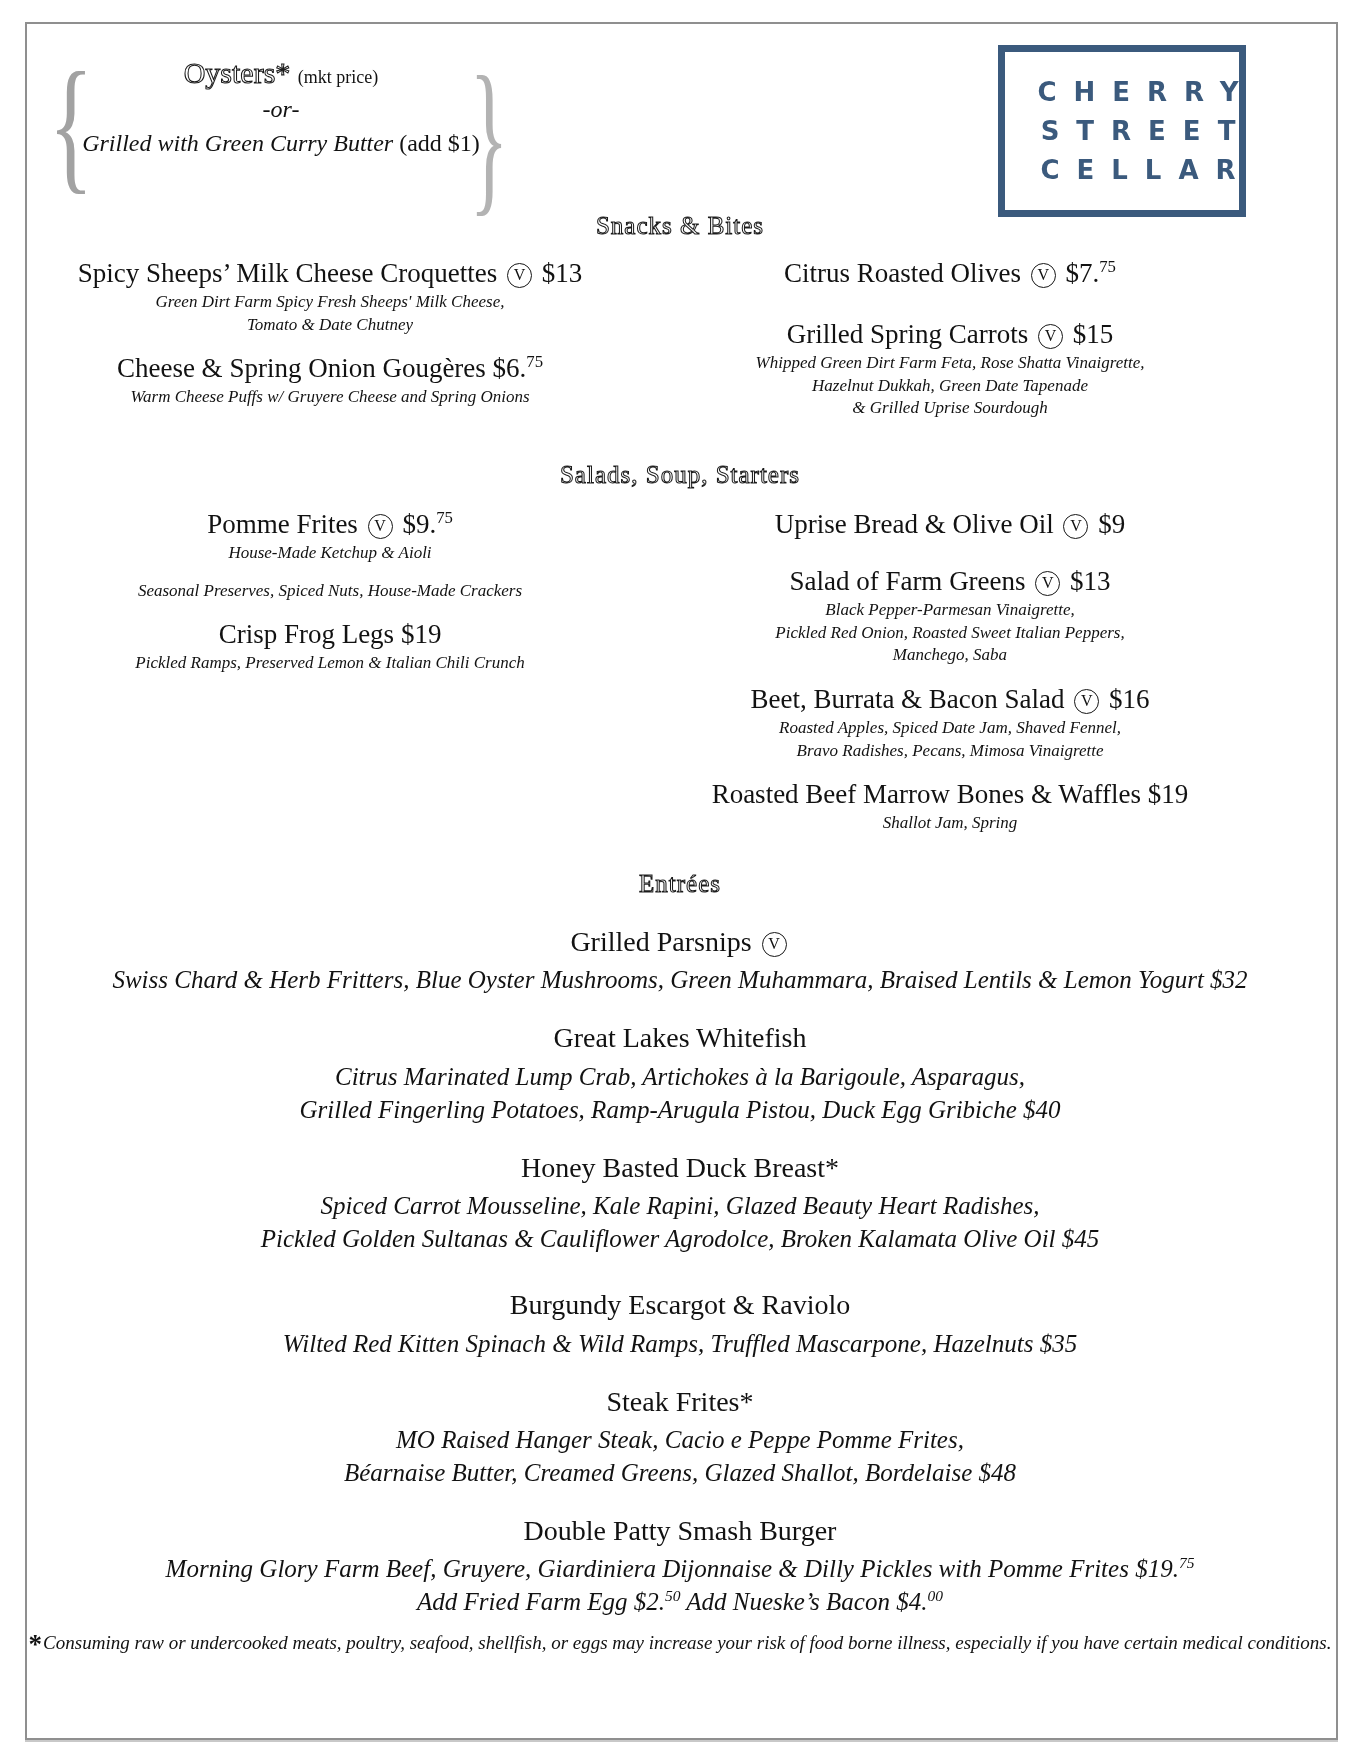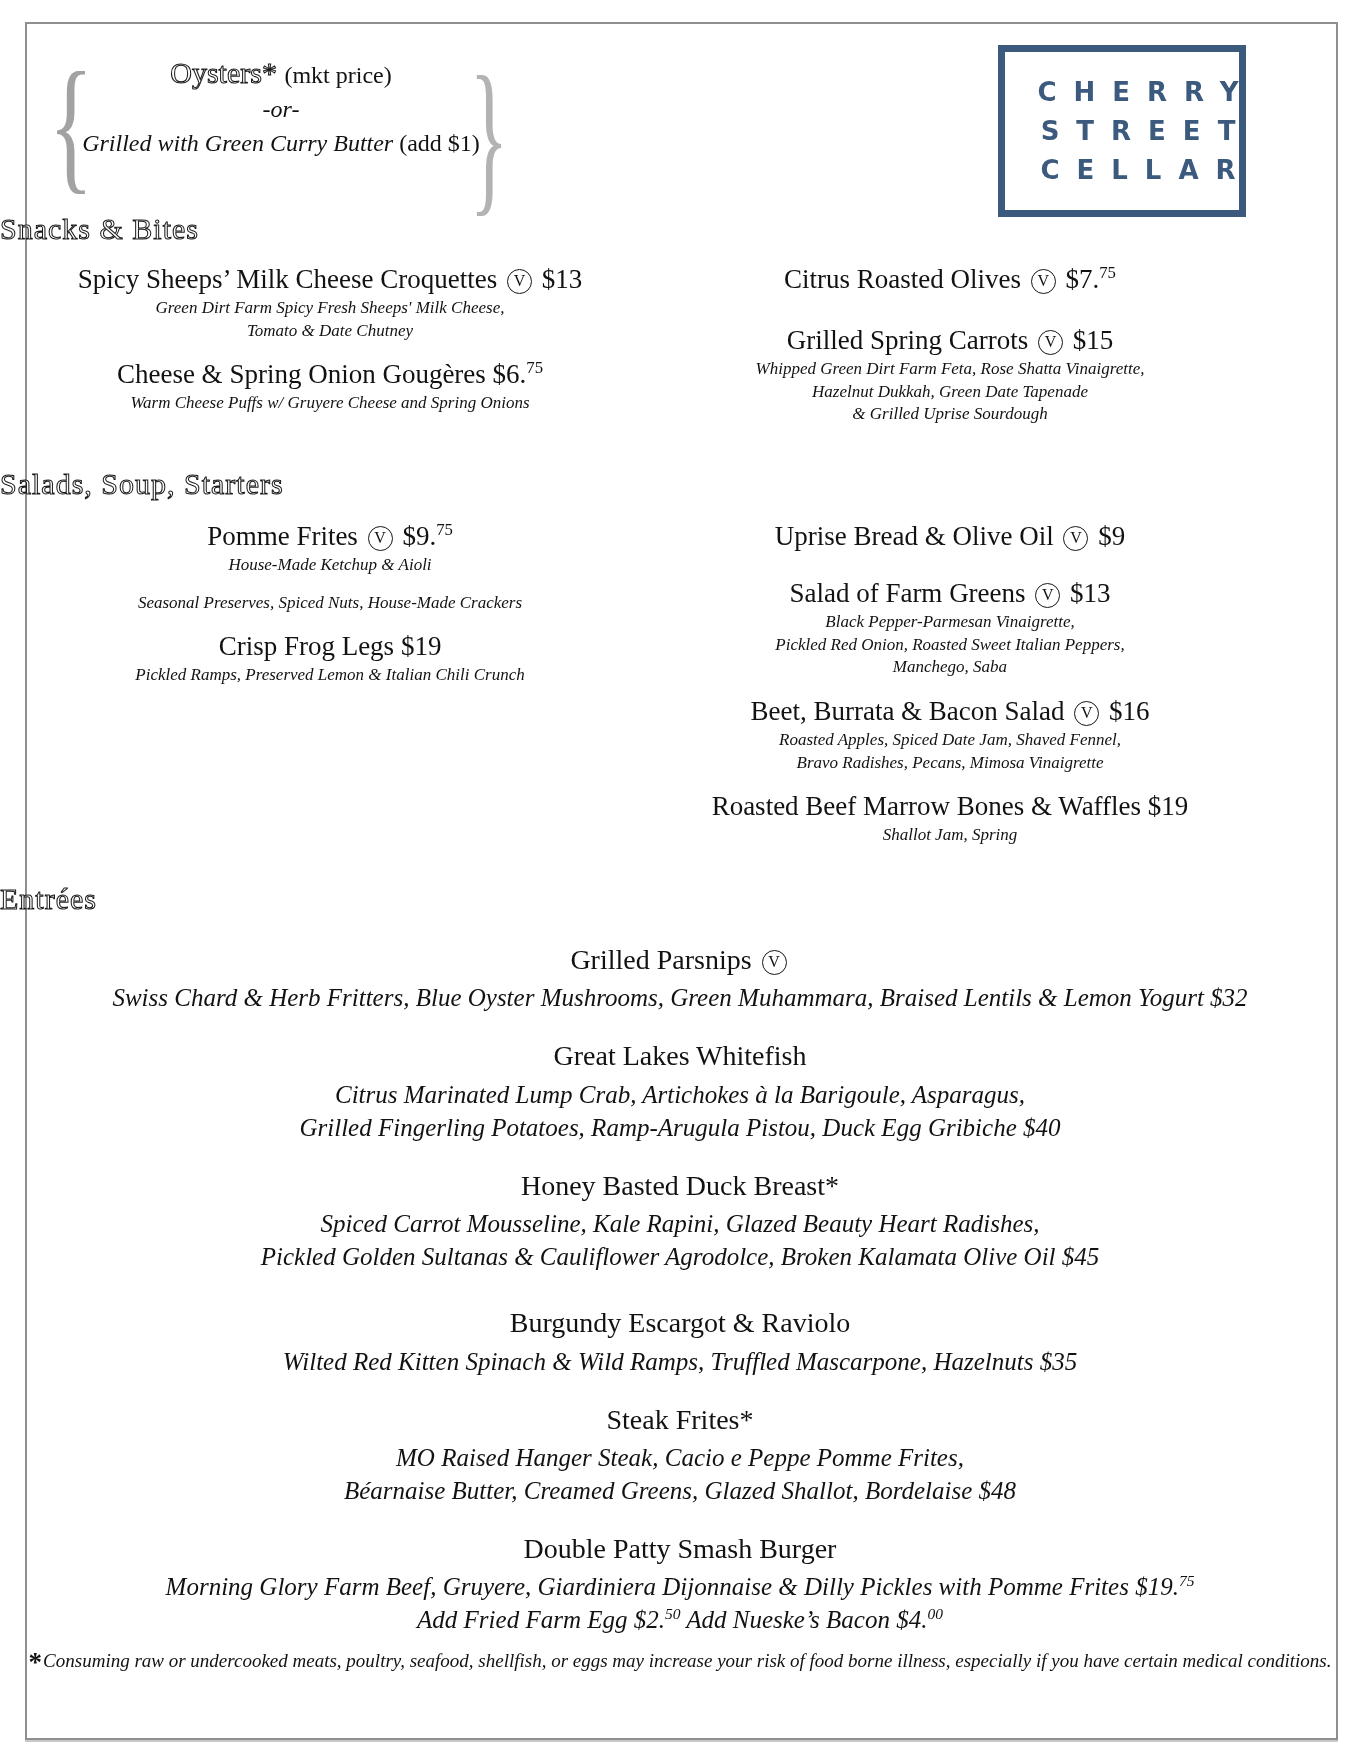--- a/index.html
+++ b/index.html
@@ -9,32 +9,32 @@
          border:2px solid #8f8f8f;pointer-events:none;box-shadow:0 2px 0 #c9c9c9;}
   .content{position:relative;width:100%;height:100%;}
 
   
   .header{position:relative;height:212px;}
   .oysters{position:absolute;left:62px;top:40px;width:438px;text-align:center;padding-top:14px;}
   .brace{position:absolute;font-family:"Liberation Serif",serif;color:#a2a2a2;font-size:104px;line-height:1;}
   .brace-left{left:-16px;top:10px;transform:scaleY(1.42) scaleX(.9);transform-origin:top;}
   .brace-right{right:-14px;top:12px;color:#b3b3b3;transform:scaleY(1.62) scaleX(.78);transform-origin:top;}
   .oysters-title{font-size:30px;line-height:1.25;}
-  .oysters-title .mkt{font-size:24px;}
+  .oysters-title .mkt{font-size:18px;}
   .oyster-line{font-style:italic;font-size:24px;line-height:1.45;}
   .oyster-note{font-style:normal;}
 
   .logo{position:absolute;top:45px;right:114px;width:248px;height:172px;box-sizing:border-box;
         border:7px solid #3b5a7d;display:flex;flex-direction:column;justify-content:center;
         align-items:center;gap:13px;background:#fff;padding-left:32px;}
   .logo-line{font-family:"DejaVu Sans","Liberation Sans",sans-serif;font-weight:700;font-size:26px;
              letter-spacing:17px;margin-right:-17px;color:#3b5a7d;line-height:1;}
 
   
-  .section-heading{text-align:left;font-size:30px;font-weight:700;letter-spacing:1px;margin:0;}
+  .section-heading{text-align:center;font-size:25px;font-weight:700;letter-spacing:1px;margin:0;}
   @supports (-webkit-text-stroke: 1px black){
     .outline{color:#fff;-webkit-text-stroke:1.05px #1b1b1b;font-weight:500;}
   }
   #snacks-heading{margin:0 0 16px;}
   #salads-heading{margin:26px 0 18px;}
   #entrees-heading{margin:20px 0 26px;}
 
   
   .two-col{display:grid;grid-template-columns:1fr 1fr;padding:0 100px 0 20px;}
   .col{display:flex;flex-direction:column;}

